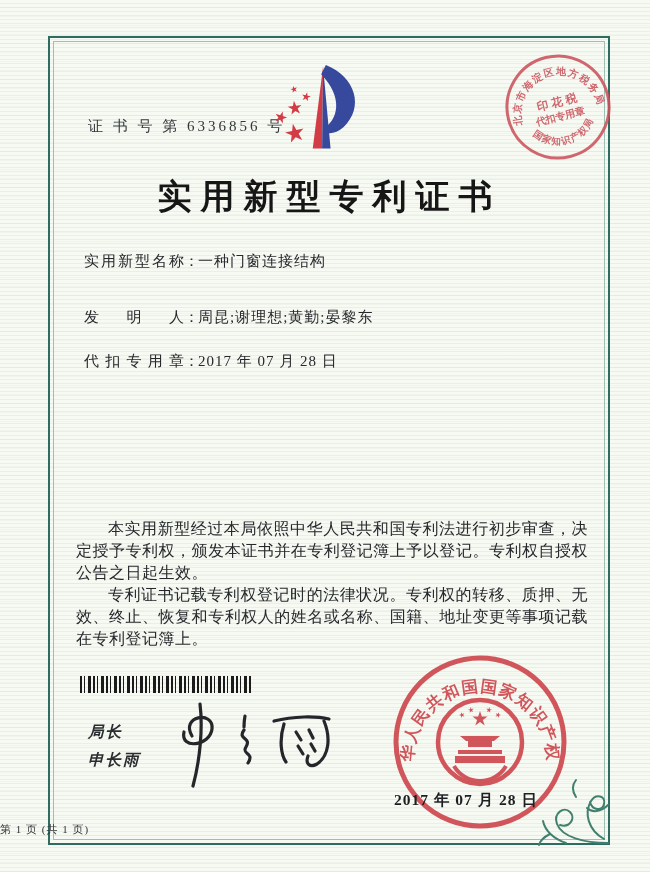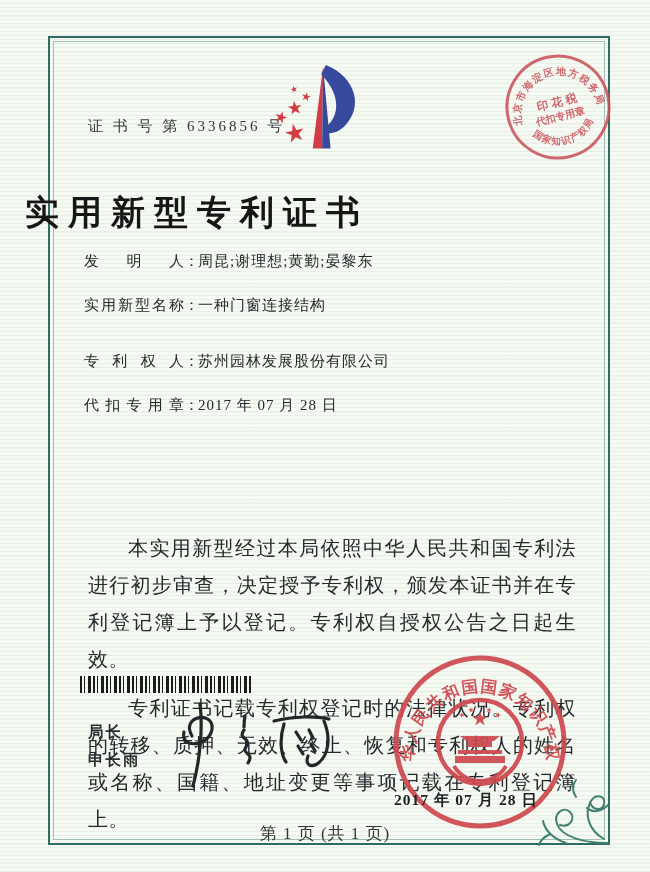--- a/index.html
+++ b/index.html
@@ -23,60 +23,60 @@
   }
   .frame-inner{
     position:absolute;left:53px;top:41px;right:45px;bottom:32px;
     border:1px solid #9dbfb5;
   }
   .certno{
     position:absolute;left:88px;top:80px;
     font-size:15px;letter-spacing:3px;color:#33373a;margin-top:37px;
   }
   .title{
-    position:absolute;left:0;right:0;top:174px;margin:16px;
-    font-size:34px;font-weight:600;color:#161616;
+    position:absolute;left:0;right:0;top:174px;margin:0;
+    text-align:center;font-size:34px;font-weight:600;color:#161616;
     letter-spacing:9px;text-indent:9px;
   }
   .logo{position:absolute;left:263px;top:58px;}
   .taxstamp{position:absolute;left:497px;top:46px;opacity:.88;}
   .fields{position:absolute;left:84px;top:250px;right:60px;}
   .field{font-size:15px;line-height:22px;margin-bottom:22px;color:#26292c;white-space:nowrap;}
   .field.first{margin-bottom:34px;}
   .flabel{display:inline-block;width:100px;text-align:justify;text-align-last:justify;}
   .fcolon{display:inline-block;width:14px;}
   .fvalue{letter-spacing:1px;}
   .paras{position:absolute;left:76px;right:62px;top:518px;}
   .paras p{
-    margin:12px;font-size:20px;line-height:37px;color:#26292c;
+    margin:0;font-size:16px;line-height:22px;color:#26292c;
     text-align:justify;text-indent:2em;letter-spacing:0.5px;
   }
   .barcode{
     position:absolute;left:80px;top:676px;width:172px;height:17px;
     background:repeating-linear-gradient(90deg,
       #1b1b1b 0 2px, transparent 2px 4px,
       #1b1b1b 4px 5px, transparent 5px 8px,
       #1b1b1b 8px 11px, transparent 11px 13px);
   }
   .issuer-title,.issuer-name{
     position:absolute;left:88px;
     font-family:"Liberation Sans","DejaVu Sans",sans-serif;
-    font-size:15.5px;font-weight:600;color:#2a2d30;letter-spacing:2px;
+    font-size:15.5px;font-weight:600;color:#2a2d30;letter-spacing:2px;font-style:italic;
   }
   .issuer-title{top:722px;}
   .issuer-name{top:750px;}
   .signature{position:absolute;left:148px;top:698px;}
   .bigseal{position:absolute;left:388px;top:650px;}
   .seal-date{
     position:absolute;left:394px;top:790px;z-index:5;
     font-size:15.5px;font-weight:600;letter-spacing:1px;color:#1d1f22;
   }
   .footer{
     position:absolute;left:0;right:0;top:822px;
-    text-align:center;font-size:17px;color:#33373a;letter-spacing:1px;
+    font-size:11px;color:#33373a;letter-spacing:1px;
   }
   .flourish{position:absolute;left:500px;top:733px;}
   svg text{font-family:"Liberation Sans","DejaVu Sans",sans-serif;}
 </style>
 </head>
 <body>
 
 <svg width="0" height="0" style="position:absolute" aria-hidden="true">
   <defs>
     <polygon id="star" points="0,-10 2.25,-3.09 9.51,-3.09 3.63,1.18 5.88,8.09 0,3.82 -5.88,8.09 -3.63,1.18 -9.51,-3.09 -2.25,-3.09"></polygon>
@@ -117,28 +117,25 @@
       <text x="0" y="13" text-anchor="middle" font-size="10" font-weight="bold">代扣专用章</text>
       <text font-size="9.5" letter-spacing="1" font-weight="bold">
         <textPath href="#tsBot" startOffset="50%" text-anchor="middle">国家知识产权局</textPath>
       </text>
     </g>
   </svg>
 
   <h1 class="title">实用新型专利证书</h1>
 
   <div class="fields">
-    <div class="field">
-      <span class="flabel">发明人</span><span class="fcolon">：</span><span class="fvalue">周昆;谢理想;黄勤;晏黎东</span>
-    </div>
     <div class="field first">
       <span class="flabel">实用新型名称</span><span class="fcolon">：</span><span class="fvalue">一种门窗连接结构</span>
     </div>
     <div class="field">
-      <span class="flabel">专利权人</span><span class="fcolon">：</span><span class="fvalue">苏州园林发展股份有限公司</span>
+      <span class="flabel">发明人</span><span class="fcolon">：</span><span class="fvalue">周昆;谢理想;黄勤;晏黎东</span>
     </div>
     <div class="field">
       <span class="flabel">代扣专用章</span><span class="fcolon">：</span><span class="fvalue">2017 年 07 月 28 日</span>
     </div>
   </div>
 
   <div class="paras">
     <p>本实用新型经过本局依照中华人民共和国专利法进行初步审查，决定授予专利权，颁发本证书并在专利登记簿上予以登记。专利权自授权公告之日起生效。</p>
     <p>专利证书记载专利权登记时的法律状况。专利权的转移、质押、无效、终止、恢复和专利权人的姓名或名称、国籍、地址变更等事项记载在专利登记簿上。</p>
   </div>

